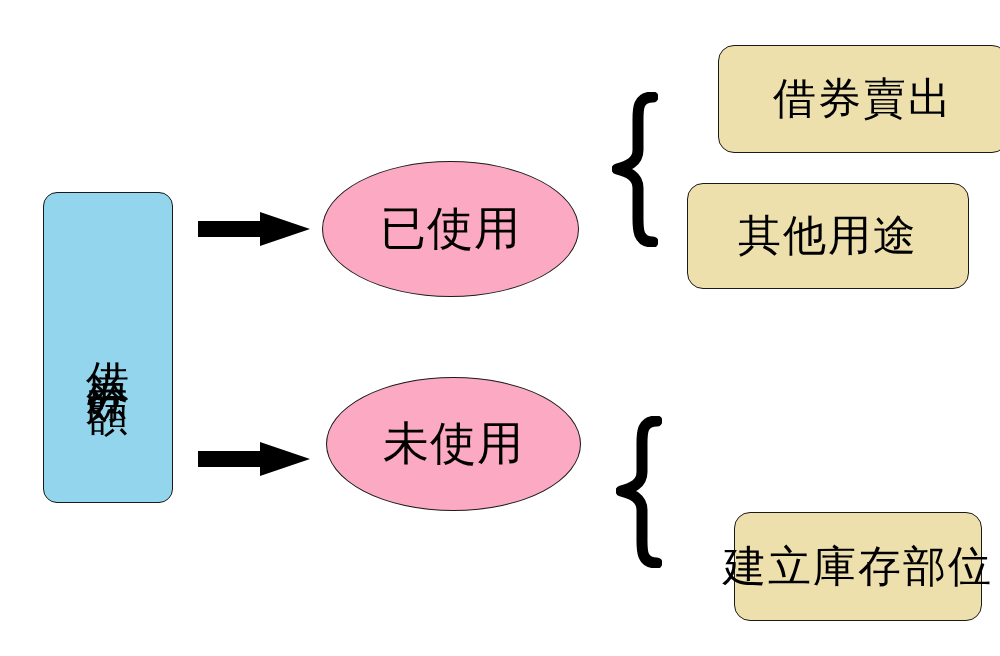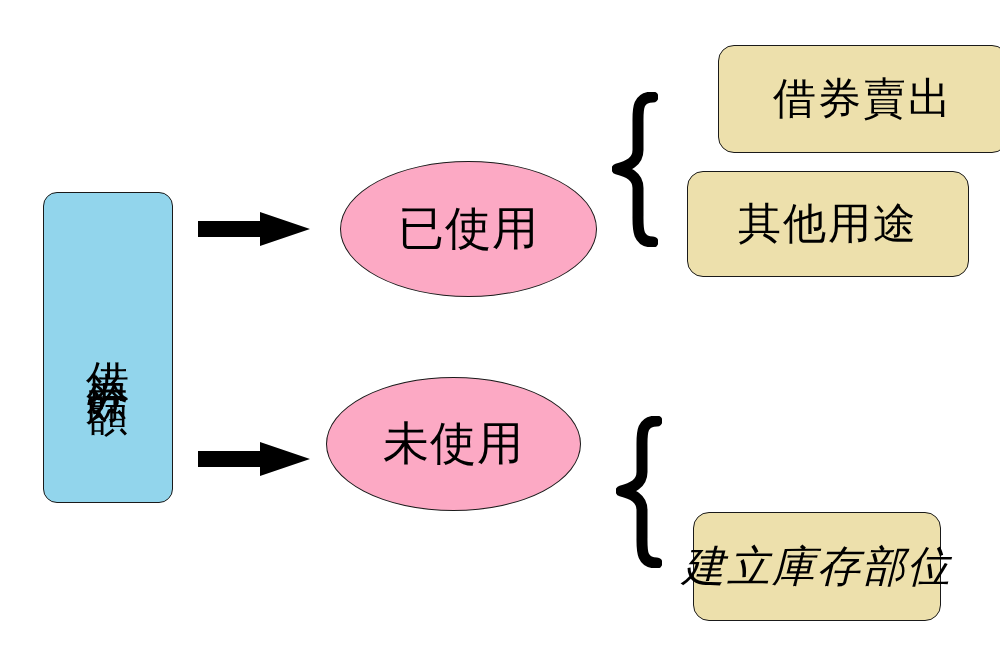--- a/index.html
+++ b/index.html
@@ -63,21 +63,21 @@
     display: flex;
     align-items: center;
     justify-content: center;
   }
   .ellipse-label {
     font-size: 46px;
     color: #000000;
     letter-spacing: 1px;
     white-space: nowrap;
   }
-  #ellipse-used   { left: 340px; top: 161px; width: 257px; height: 136px; }
+  #ellipse-used   { left: 322px; top: 161px; width: 257px; height: 136px; }
   #ellipse-unused { left: 326px; top: 377px; width: 255px; height: 134px; }
 
   
   .brace {
     position: absolute;
     color: #000000;
     font-family: "DejaVu Serif", "Liberation Serif", serif;
     line-height: 1;
     user-select: none;
   }
@@ -96,23 +96,23 @@
     align-items: center;
     justify-content: center;
   }
   .cat-label {
     font-size: 43px;
     color: #000000;
     letter-spacing: 2px;
     white-space: nowrap;
   }
   #cat-box-0 { left: 718px; top: 45px;  width: 290px; height: 108px; }
-  #cat-box-1 { left: 687px; top: 171px; width: 282px; height: 106px; justify-content: center; }
+  #cat-box-1 { left: 687px; top: 183px; width: 282px; height: 106px; justify-content: center; }
   #cat-box-2 { left: 690px; top: 367px; width: 279px; height: 111px; }
-  #cat-box-3 { left: 693px; top: 512px; width: 248px; height: 109px; font-style: italic; }
+  #cat-box-3 { left: 734px; top: 512px; width: 248px; height: 109px; }
 </style>
 </head>
 <body>
 
 <div id="canvas">
 
   <div class="source-box">
     <div class="source-label">借券餘額</div>
   </div>
 

